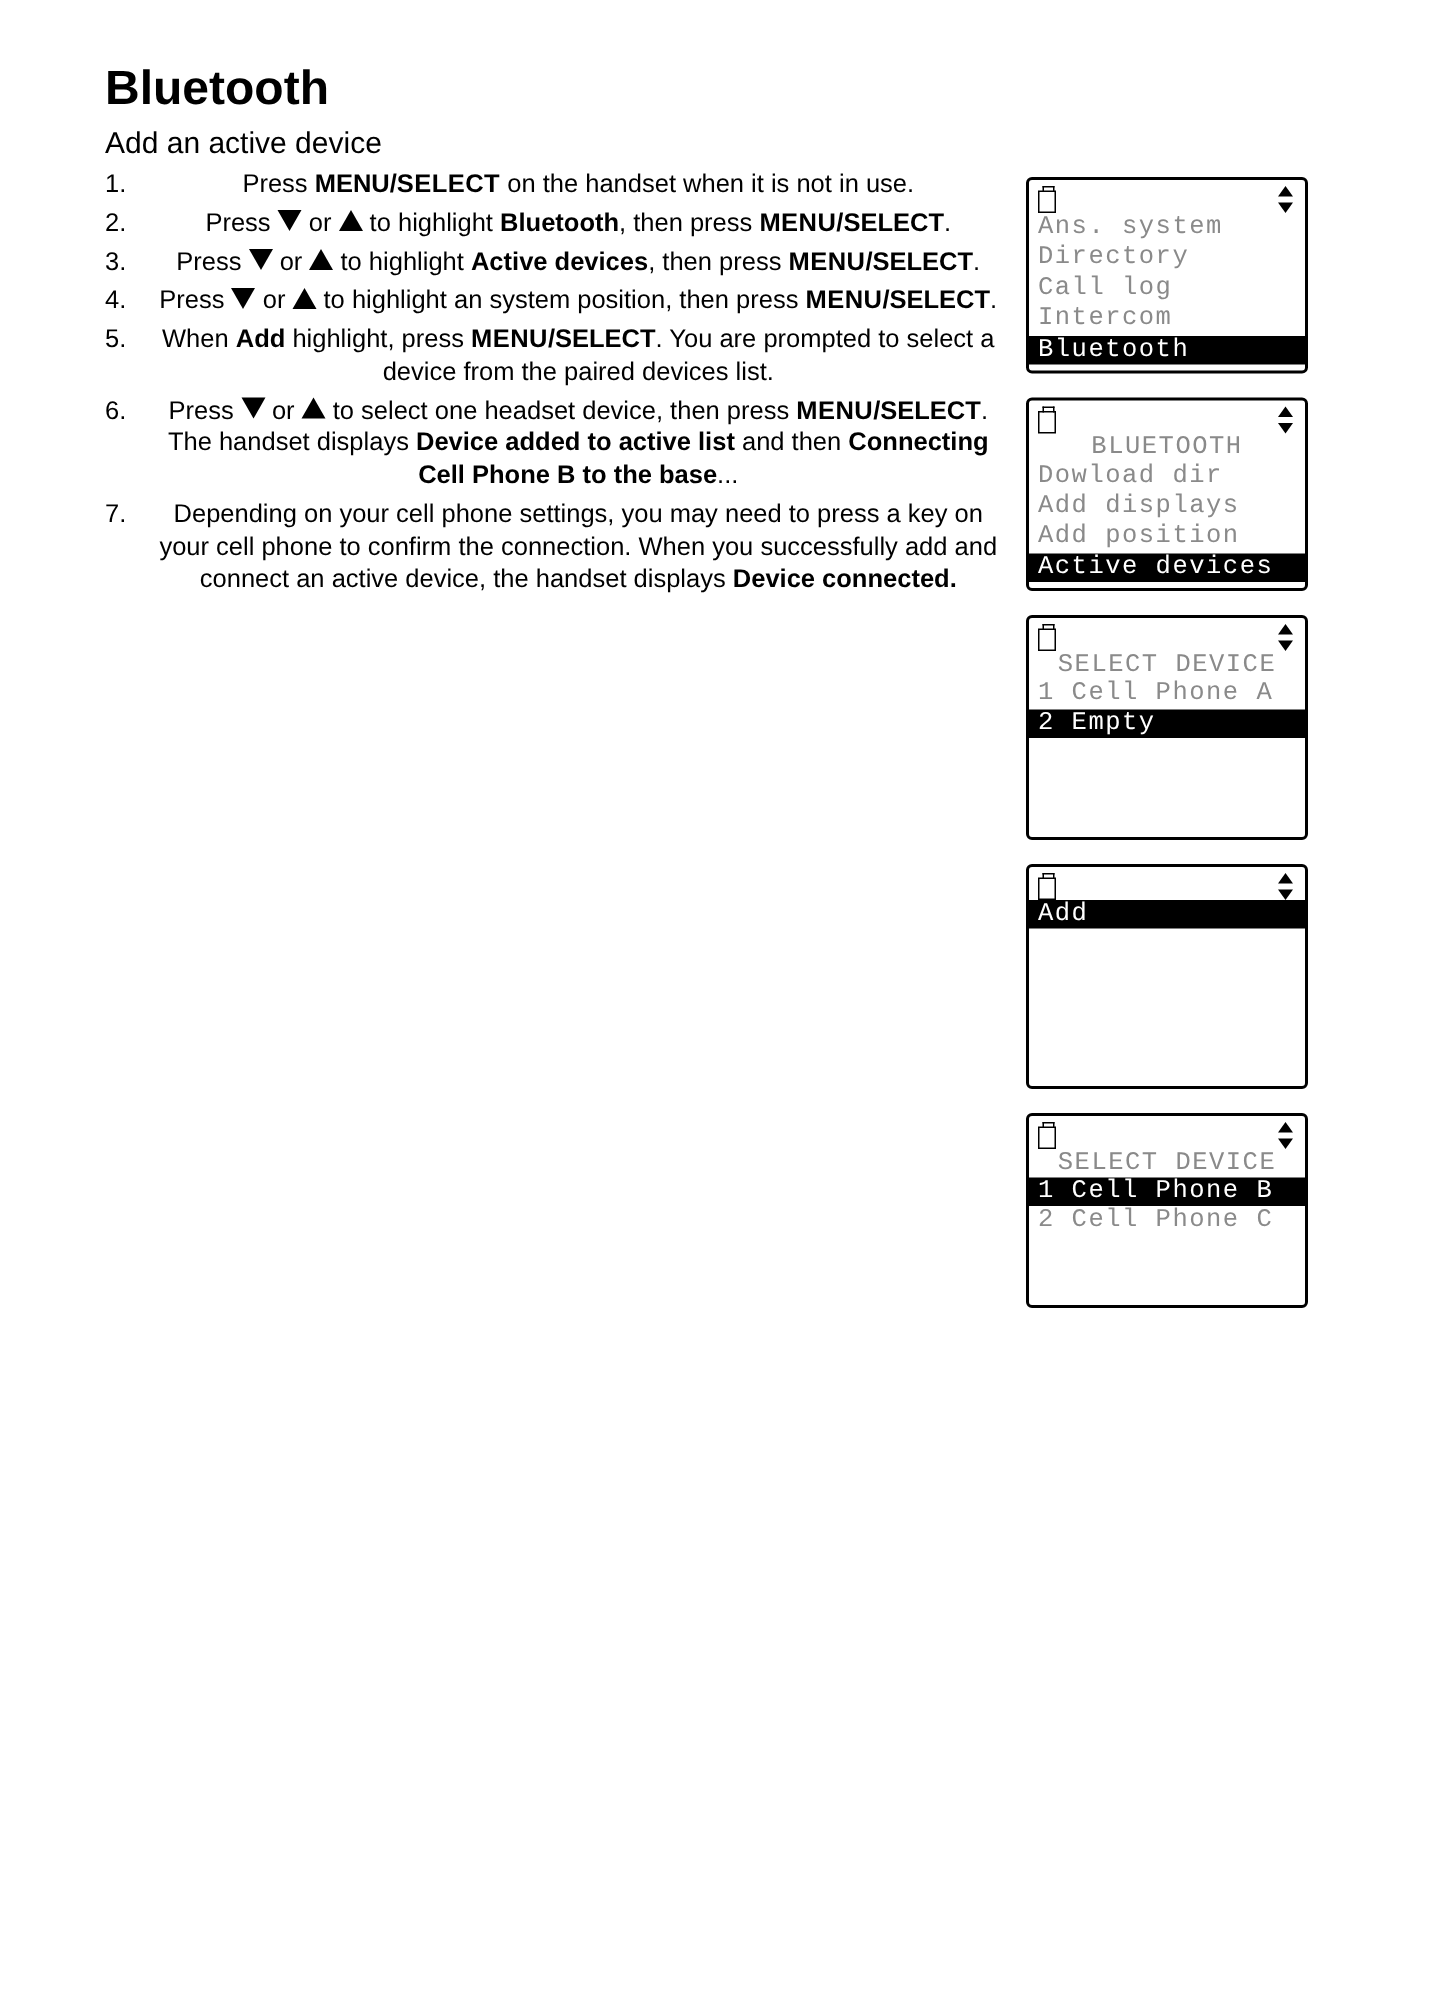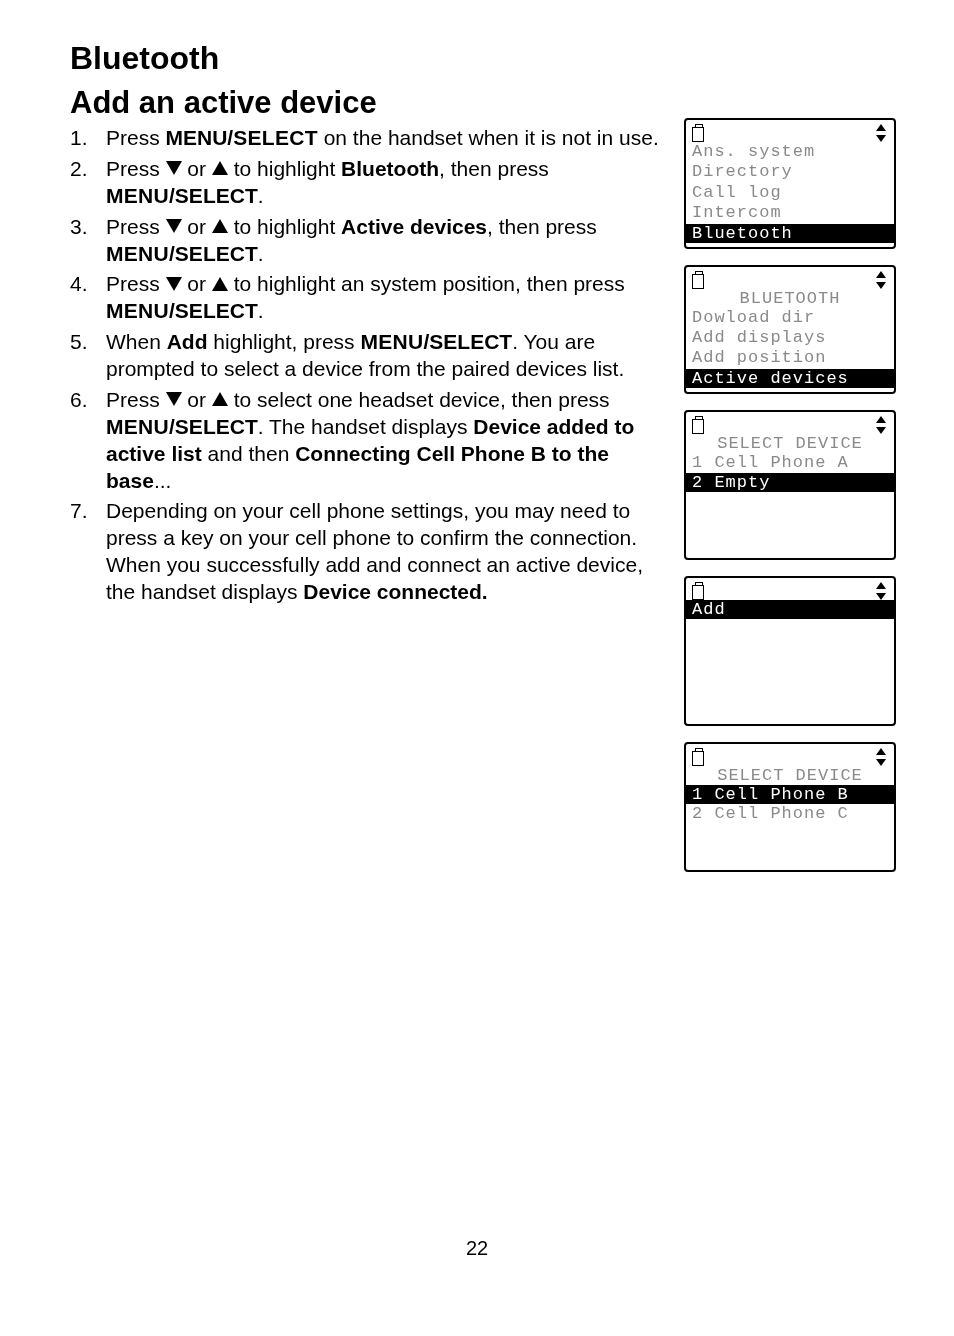--- a/index.html
+++ b/index.html
@@ -15,22 +15,22 @@
     padding: 40px 70px 30px 70px;
     position: relative;
     min-height: 1280px;
   }
   h1 {
     font-size: 32px;
     font-weight: bold;
     margin: 0 0 8px 0;
   }
   h2 {
-    font-size: 31px;
-    font-weight: bold;
+    font-size: 20px;
+    font-weight: normal;
     margin: 0 0 4px 0;
   }
   .intro {
     font-size: 21px;
     line-height: 1.28;
     margin: 0 0 12px 0;
     max-width: 570px;
   }
   .subhead {
     font-size: 21px;
@@ -38,26 +38,27 @@
     margin: 0 0 6px 0;
   }
   ol.steps {
     list-style: none;
     padding: 0;
     margin: 0;
     max-width: 595px;
     counter-reset: step;
   }
   ol.steps > li {
-    font-size: 21px;
+    font-size: 17px;
     line-height: 1.28;
     padding-left: 36px;
     position: relative;
     margin-bottom: 4px;
     counter-increment: step;
+    text-align: center;
   }
   ol.steps > li::before {
     content: counter(step) ".";
     position: absolute;
     left: 0;
     top: 0;
   }
   .sc { font-variant: small-caps; font-weight: bold; letter-spacing: .3px;}
   .btn { font-weight: bold; }
   b { font-weight: bold; }
@@ -76,21 +77,21 @@
   
   .screens {
     position: absolute;
     right: 70px;
     top: 118px;
     width: 200px;
   }
   .lcd {
     border: 2.5px solid #000;
     border-radius: 4px;
-    width: 212px;
+    width: 188px;
     min-height: 30px;
     margin-bottom: 16px;
     font-family: "Courier New", monospace;
     font-size: 17px;
     color: #8a8a8a;
     position: relative;
     padding: 4px 0 4px 0;
   }
   .lcd-header {
     display:flex;
@@ -246,14 +247,13 @@
         <span class="battery"></span>
         <span class="updown"></span>
       </div>
       <div class="title-line">SELECT DEVICE</div>
       <div class="sel">1 Cell Phone B</div>
       <div class="line">2 Cell Phone C</div>
     </div>
 
   </div>
 
-  <div class="page-num">22</div>
 </div>
 
 </body></html>

